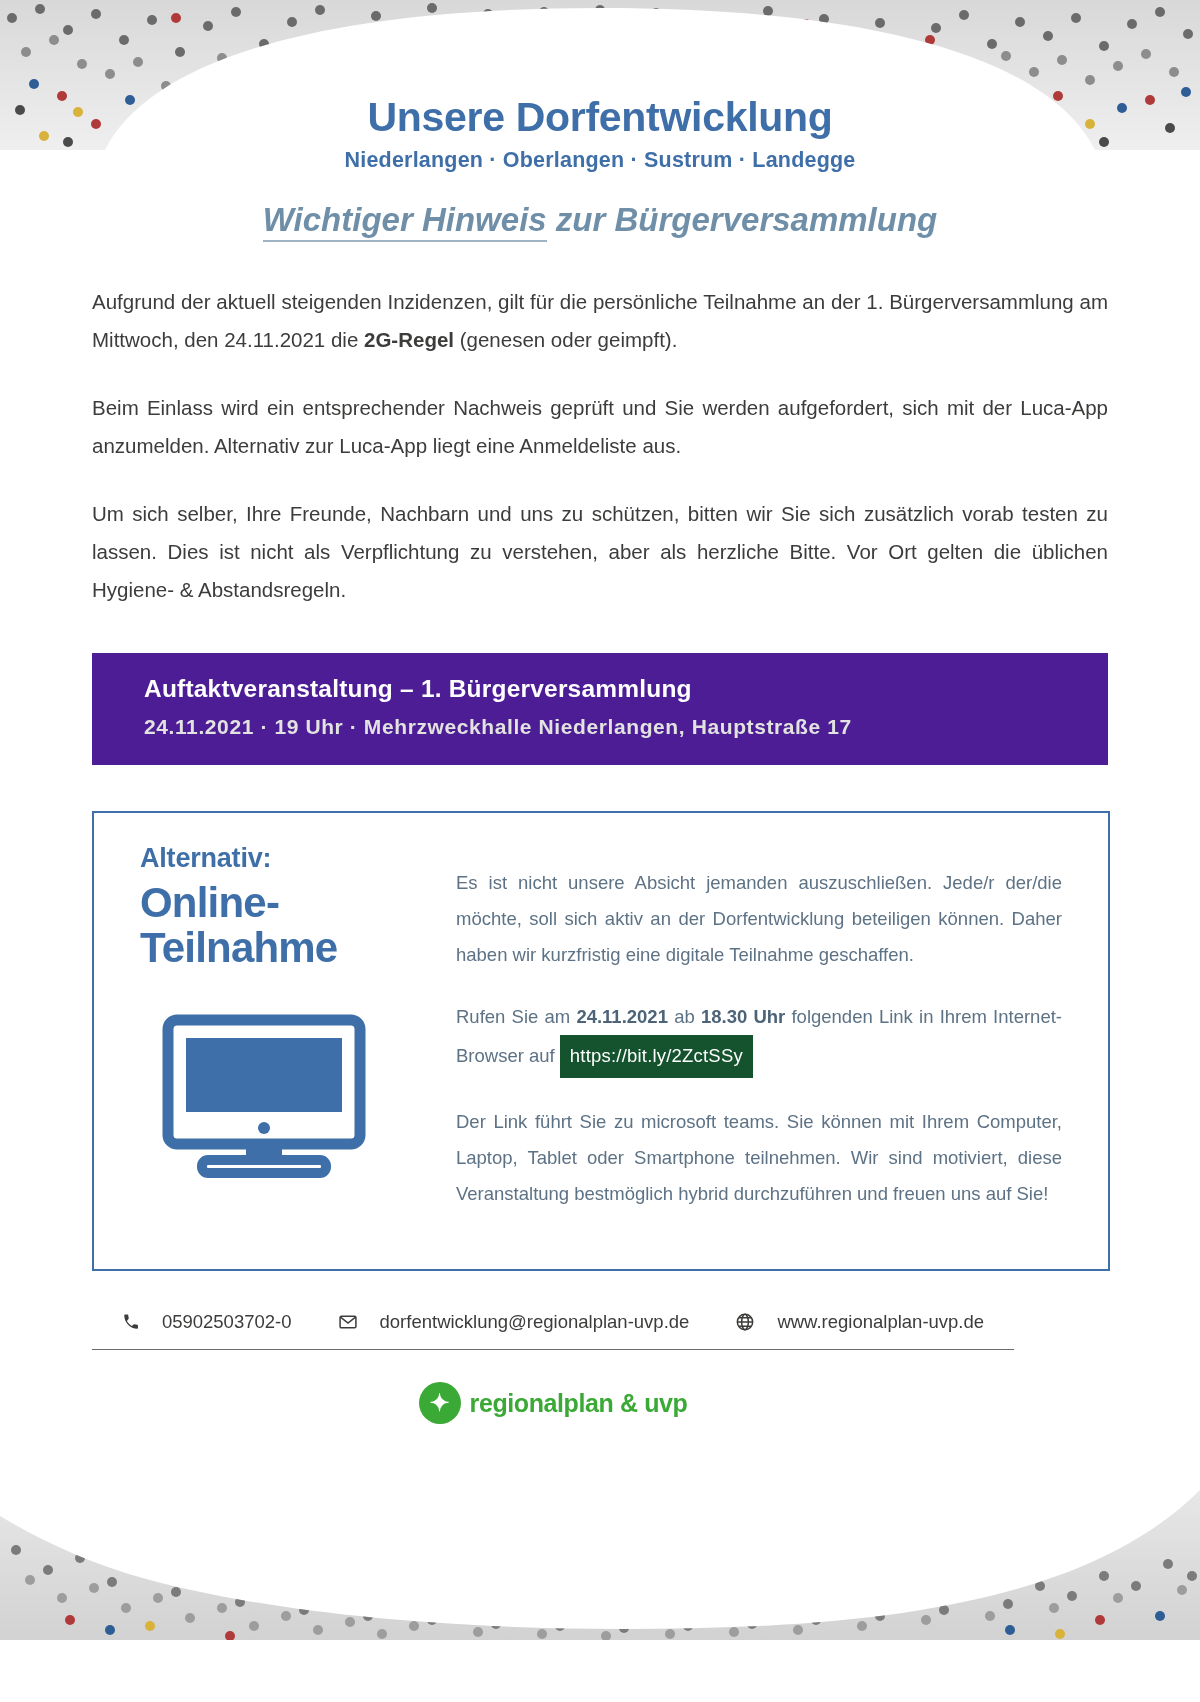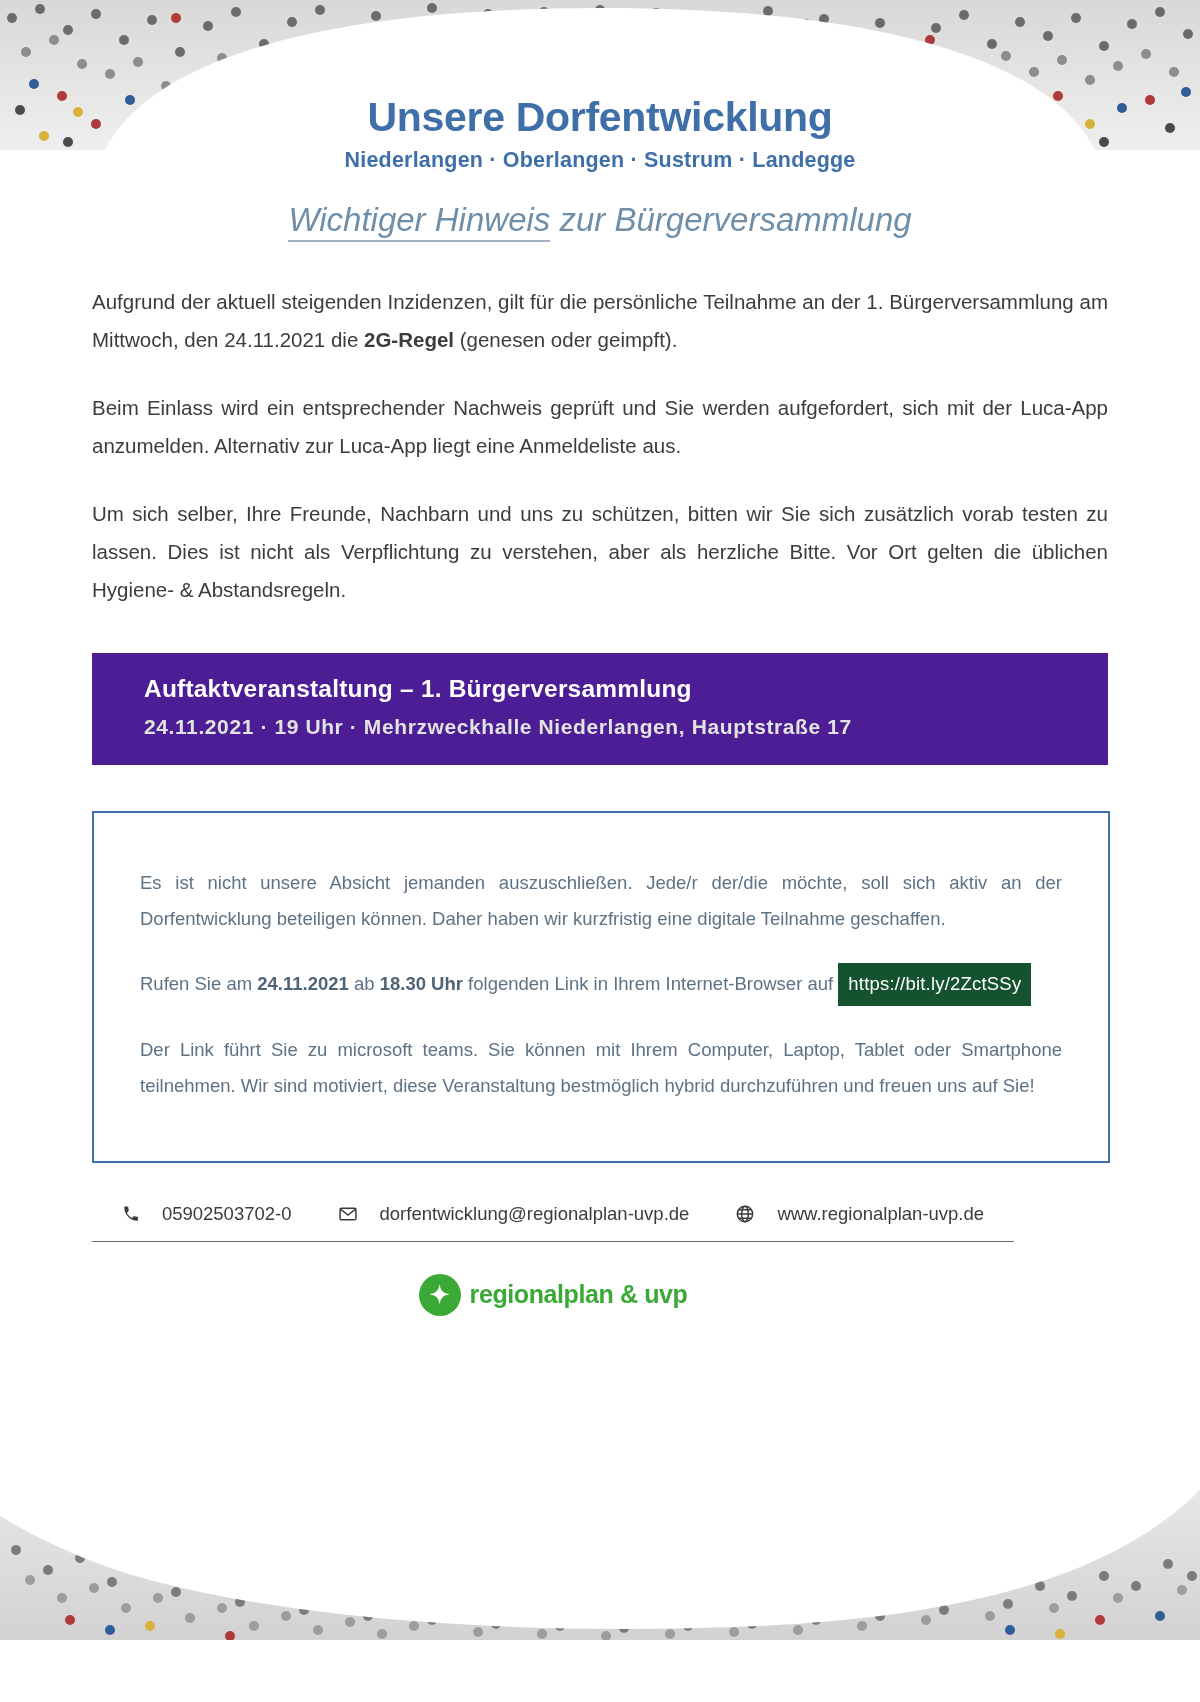--- a/index.html
+++ b/index.html
@@ -59,21 +59,21 @@
     color: #3f6fa8;
     margin-top: 8px;
     letter-spacing: 0.2px;
   }
   .hinweis {
     text-align: center;
     font-size: 33px;
     font-style: italic;
     color: #6f8fa8;
     margin-top: 28px;
-    font-weight: 400;
+    font-weight: 700;
   }
   .hinweis .underlined {
     border-bottom: 2px solid #9fb3c4;
     padding-bottom: 2px;
   }
 
   .para {
     font-size: 20.5px;
     line-height: 1.85;
     color: #3c3c3b;
@@ -492,20 +492,36 @@
     <p class="para">Beim Einlass wird ein entsprechender Nachweis geprüft und Sie werden aufgefordert, sich mit der Luca-App anzumelden. Alternativ zur Luca-App liegt eine Anmeldeliste aus.</p>
 
     <p class="para">Um sich selber, Ihre Freunde, Nachbarn und uns zu schützen, bitten wir Sie sich zusätzlich vorab testen zu lassen. Dies ist nicht als Verpflichtung zu verstehen, aber als herzliche Bitte. Vor Ort gelten die üblichen Hygiene- &amp; Abstandsregeln.</p>
 
     <div class="event-bar">
       <div class="event-title">Auftaktveranstaltung – 1. Bürgerversammlung</div>
       <div class="event-sub">24.11.2021  ·  19 Uhr  ·  Mehrzweckhalle Niederlangen, Hauptstraße 17</div>
     </div>
 
     <div class="online-box">
+      <div class="online-left">
+        <div class="alt-label">Alternativ:</div>
+        <div class="online-headline">
+          <span>Online-</span><br>
+          <span>Teilnahme</span>
+        </div>
+        <div class="monitor">
+          <svg width="230" height="170" viewBox="0 0 230 170" xmlns="http://www.w3.org/2000/svg" aria-hidden="true">
+            <rect x="6" y="6" width="192" height="124" rx="9" ry="9" fill="none" stroke="#3f6fa8" stroke-width="11"></rect>
+            <rect x="24" y="24" width="156" height="74" fill="#3f6fa8"></rect>
+            <circle cx="102" cy="114" r="6" fill="#3f6fa8"></circle>
+            <rect x="84" y="130" width="36" height="16" fill="#3f6fa8"></rect>
+            <rect x="40" y="146" width="124" height="13" rx="6" ry="6" fill="none" stroke="#3f6fa8" stroke-width="10"></rect>
+          </svg>
+        </div>
+      </div>
 
       <div class="online-right">
         <p class="online-p">Es ist nicht unsere Absicht jemanden auszuschließen. Jede/r der/die möchte, soll sich aktiv an der Dorfentwicklung beteiligen können. Daher haben wir kurzfristig eine digitale Teilnahme geschaffen.</p>
         <p class="online-p">
           <span>Rufen Sie am </span><b>24.11.2021</b><span> ab </span><b>18.30 Uhr</b><span> folgenden Link in Ihrem Internet-Browser auf </span><span class="link-chip">https://bit.ly/2ZctSSy</span>
         </p>
         <p class="online-p">Der Link führt Sie zu microsoft teams. Sie können mit Ihrem Computer, Laptop, Tablet oder Smartphone teilnehmen. Wir sind motiviert, diese Veranstaltung bestmöglich hybrid durchzuführen und freuen uns auf Sie!</p>
       </div>
     </div>
 

